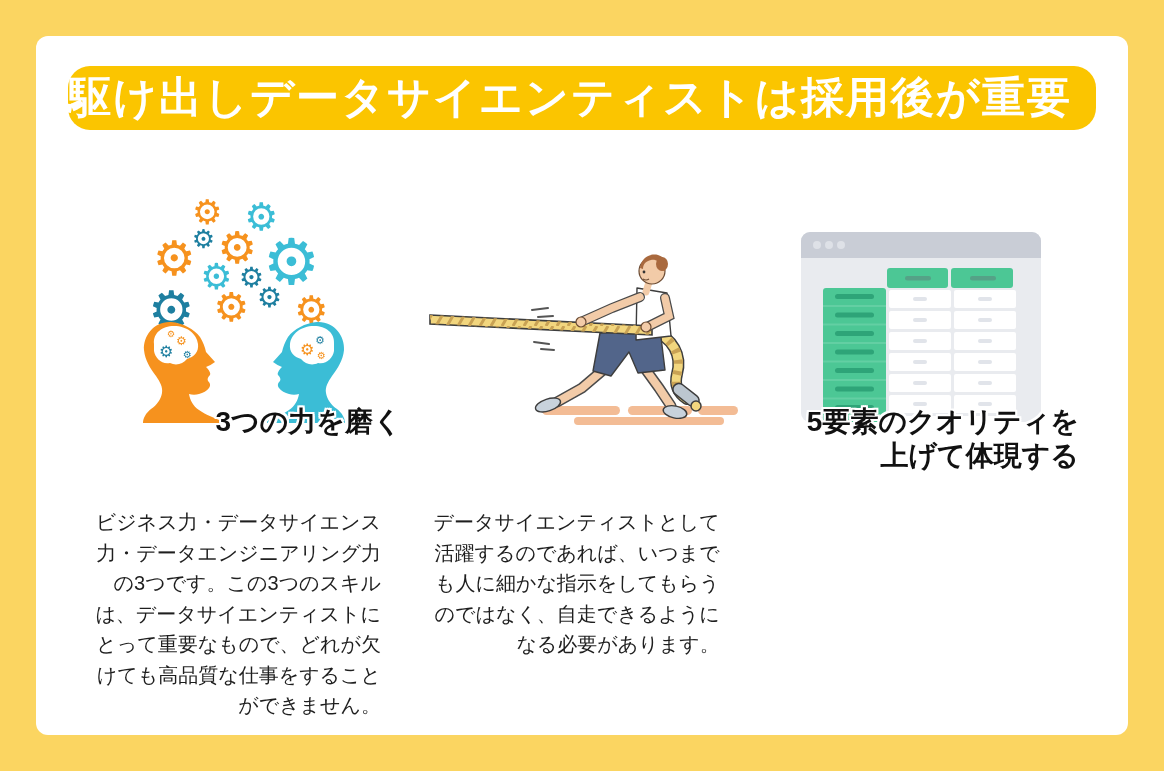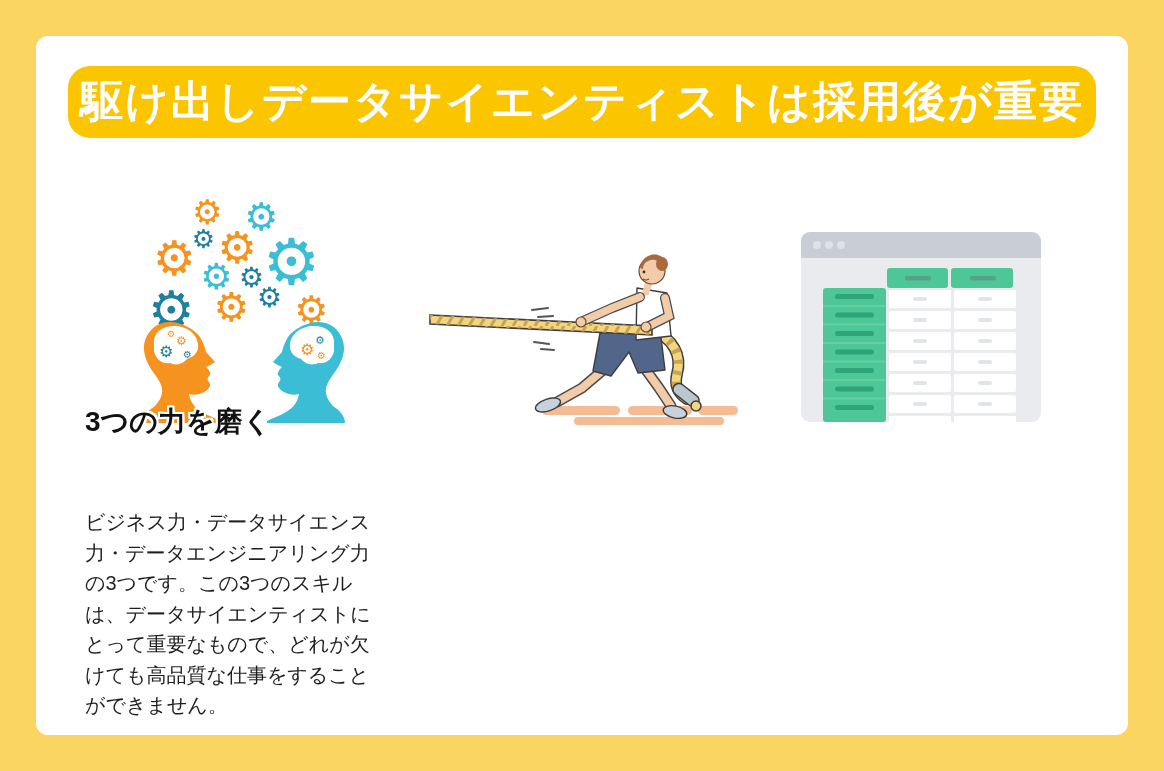--- a/index.html
+++ b/index.html
@@ -7,32 +7,32 @@
     --orange:#F6921E; --teal:#3BBDD6; --teal-dark:#1E7FA0;
     --green:#4CC795; --green-dark:#2EA478;
     --window-gray:#E9EBEF; --titlebar-gray:#C9CDD6;
     --heading-text:#111111; --body-text:#1E1E1E;
   }
   *{margin:0;padding:0;box-sizing:border-box;}
   html,body{width:1164px;height:771px;}
   body{font-family:"Liberation Sans","DejaVu Sans",sans-serif;background:var(--frame-yellow);}
   .page{width:1164px;height:771px;padding:36px;}
   .sheet{width:100%;height:100%;background:#fff;border-radius:12px;position:relative;overflow:hidden;}
-  .title-band{position:absolute;left:32px;right:32px;top:30px;height:72px;background:var(--header-yellow);
-    border-radius:22px;display:flex;align-items:center;justify-content:center;}
+  .title-band{position:absolute;left:32px;right:32px;top:30px;height:64px;background:var(--header-yellow);
+    border-radius:22px;display:flex;align-items:center;}
   .title{font-size:43px;font-weight:800;color:#fff;letter-spacing:2px;white-space:nowrap;}
   .cols{position:absolute;top:149px;left:49px;right:49px;bottom:0;display:flex;gap:22px;}
   .col{flex:1;position:relative;}
-  .heading{position:absolute;top:220px;left:0;width:100%;text-align:left;z-index:5;
+  .heading{position:absolute;top:220px;left:0;width:100%;text-align:right;z-index:5;
     font-size:28px;line-height:34px;font-weight:800;color:var(--heading-text);
     text-shadow:-2px -2px 0 #fff,0 -2px 0 #fff,2px -2px 0 #fff,-2px 0 0 #fff,2px 0 0 #fff,
       -2px 2px 0 #fff,0 2px 0 #fff,2px 2px 0 #fff;}
   .heading span{display:block;}
   .body{position:absolute;top:322px;left:0;width:296px;font-size:20px;line-height:30.5px;
-    color:var(--body-text);text-align:left;overflow-wrap:anywhere;}
+    color:var(--body-text);text-align:right;overflow-wrap:anywhere;}
   
   .illus1{position:absolute;top:0;left:50%;transform:translateX(-50%);width:300px;height:238px;z-index:1;}
   .illus1 svg{position:absolute;left:0;top:0;z-index:2;}
   .gear{position:absolute;transform:translate(-50%,-50%);line-height:1;z-index:1;
     font-family:"DejaVu Sans",sans-serif;}
   .c-or{color:var(--orange);} .c-tl{color:var(--teal);} .c-td{color:var(--teal-dark);}
   .g1{left:114px;top:27px;font-size:34px;} .g2{left:110px;top:54px;font-size:26px;}
   .g3{left:168px;top:32px;font-size:38px;} .g4{left:144px;top:63px;font-size:44px;}
   .g5{left:81px;top:73px;font-size:48px;}  .g6{left:198px;top:77px;font-size:64px;}
   .g7{left:123px;top:92px;font-size:36px;} .g8{left:158px;top:93px;font-size:28px;}
@@ -159,20 +159,21 @@
           </g>
           <g>
             <path d="M216,67 L188,78 L159,91" fill="none" stroke="#4A4A4A" stroke-width="10" stroke-linecap="round"></path>
             <path d="M216,67 L188,78 L159,91" fill="none" stroke="#F2CBA8" stroke-width="7.5" stroke-linecap="round"></path>
             <path d="M241,68 L245,86 L225,96" fill="none" stroke="#4A4A4A" stroke-width="10" stroke-linecap="round"></path>
             <path d="M241,68 L245,86 L225,96" fill="none" stroke="#F2CBA8" stroke-width="7.5" stroke-linecap="round"></path>
             <circle cx="157" cy="92" r="5" fill="#F2CBA8" stroke="#6B4B33" stroke-width="1.2"></circle>
             <circle cx="222" cy="97" r="5" fill="#F2CBA8" stroke="#6B4B33" stroke-width="1.2"></circle>
           </g>
         </svg>
+        <p class="body">データサイエンティストとして活躍するのであれば、いつまでも人に細かな指示をしてもらうのではなく、自走できるようになる必要があります。</p>
       </section>
 
       <section class="col">
         <svg class="illus3" width="240" height="190" viewBox="0 0 240 190">
           <rect x="0" y="0" width="240" height="190" rx="9" fill="var(--window-gray,#E9EBEF)"></rect>
           <path d="M0,26 L0,9 A9,9 0 0 1 9,0 L231,0 A9,9 0 0 1 240,9 L240,26 Z" fill="var(--titlebar-gray,#C9CDD6)"></path>
           <g fill="#DEE1E7">
             <circle cx="16" cy="13" r="4"></circle>
               <circle cx="28" cy="13" r="4"></circle>
               <circle cx="40" cy="13" r="4"></circle>
@@ -229,17 +230,21 @@
                 <rect x="177" y="107" width="14" height="4" rx="2"></rect>
               <rect x="112" y="128" width="14" height="4" rx="2"></rect>
                 <rect x="177" y="128" width="14" height="4" rx="2"></rect>
               <rect x="112" y="149" width="14" height="4" rx="2"></rect>
                 <rect x="177" y="149" width="14" height="4" rx="2"></rect>
               <rect x="112" y="170" width="14" height="4" rx="2"></rect>
                 <rect x="177" y="170" width="14" height="4" rx="2"></rect>
             </g>
           </g>
         </svg>
+        <h2 class="heading">
+          <span>5要素のクオリティを</span>
+          <span>上げて体現する</span>
+        </h2>
       </section>
 
     </div>
   </div>
 </div>
 
 </body></html>

